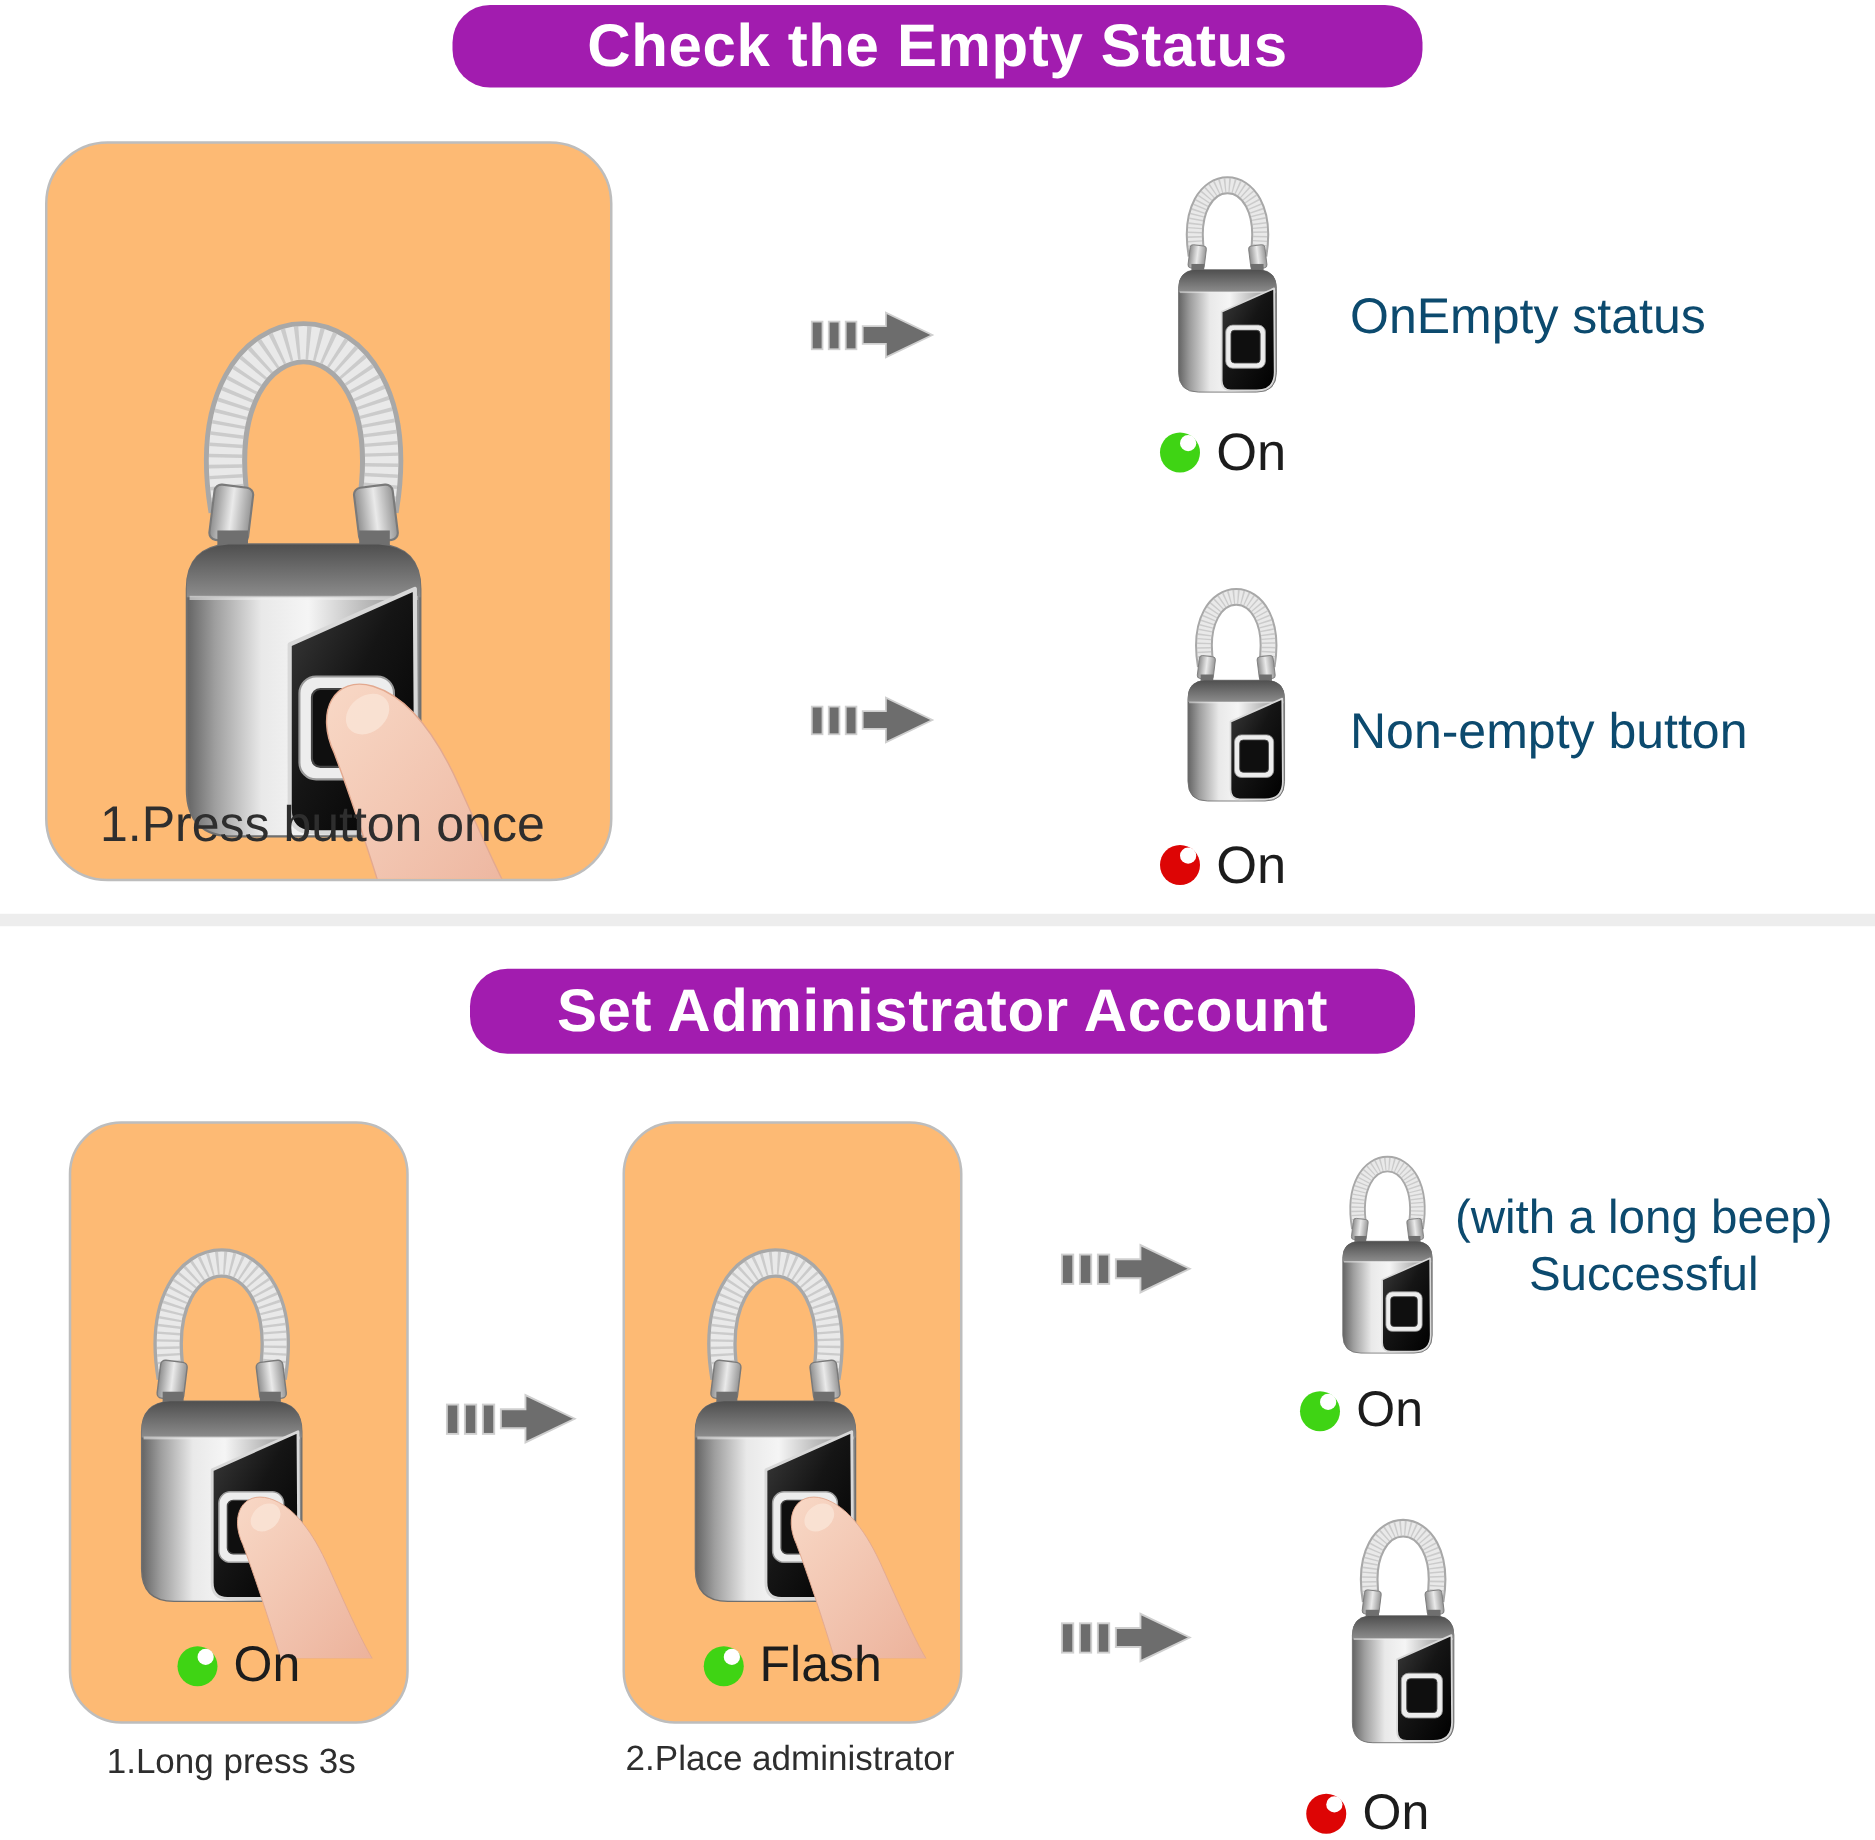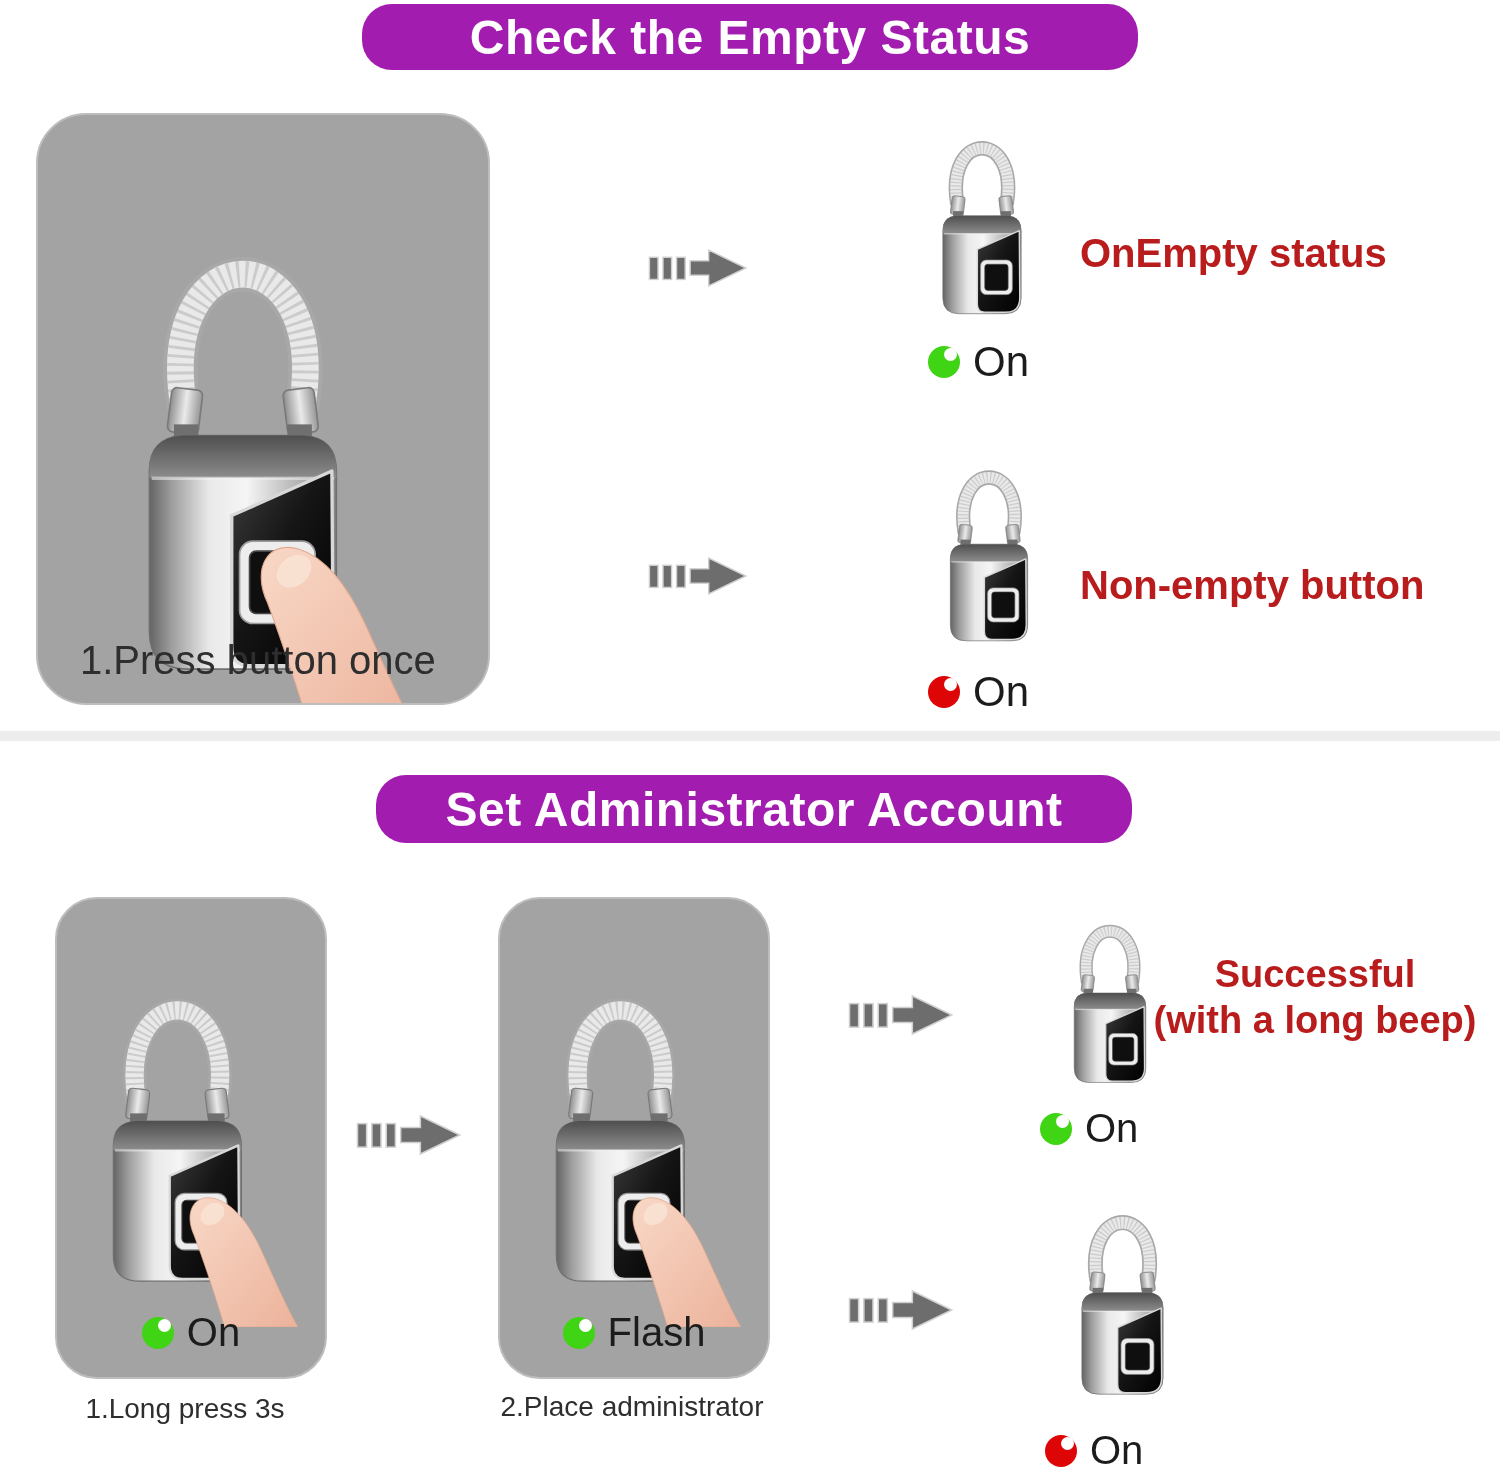--- a/index.html
+++ b/index.html
@@ -9,21 +9,21 @@
     overflow:hidden;
   }
   .banner{
     position:absolute;background:#a21caf;color:#ffffff;border-radius:30px;
     display:flex;align-items:center;justify-content:center;
     font-weight:bold;font-size:48px;letter-spacing:.5px;
   }
   #banner-1{left:362px;top:4px;width:776px;height:66px;}
   #banner-2{left:376px;top:775px;width:756px;height:68px;}
   .step-box{
-    position:absolute;border:2px solid #bdbdbd;background:#a3a3a3;overflow:hidden;
+    position:absolute;border:2px solid #bdbdbd;background:#fdba74;overflow:hidden;
   }
   #box-top{left:36px;top:113px;width:450px;height:588px;border-radius:50px;}
   #box-a{left:55px;top:897px;width:268px;height:478px;border-radius:42px;}
   #box-b{left:498px;top:897px;width:268px;height:478px;border-radius:42px;}
   .padlock-wrap{position:absolute;}
   .padlock-wrap svg{display:block;}
   .arrow{position:absolute;}
   .ind{
     position:absolute;display:flex;align-items:center;gap:13px;
     font-size:42px;color:#1c1c1c;margin-top:16px;
@@ -31,21 +31,21 @@
   .ind.small{font-size:40px;}
   .ind.inside{left:0;right:0;bottom:22px;justify-content:center;z-index:3;font-size:40px;}
   .led{
     width:32px;height:32px;border-radius:50%;position:relative;flex:none;
     background:#3fd414;
   }
   .led::after{
     content:"";position:absolute;width:13px;height:13px;border-radius:50%;
     background:#ffffff;top:2px;right:3px;
   }
-  .lbl{position:absolute;font-size:40px;color:#b91c1c;font-weight:bold;}
+  .lbl{position:absolute;font-size:40px;color:#0c4a6e;}
   .lbl.two-line{text-align:center;font-size:38px;line-height:1.2;}
   .cap{
     position:absolute;font-size:28px;color:#2e2e2e;text-align:center;line-height:1.2;
   }
   #caption-top{
     position:absolute;left:42px;bottom:20px;font-size:40px;color:#2e2e2e;z-index:4;
   }
   #divider{position:absolute;left:0;top:731px;width:1500px;height:10px;background:#ededed;}
   .defs-svg{position:absolute;width:0;height:0;overflow:hidden;}
 </style>
@@ -215,22 +215,22 @@
 <div class="padlock-wrap" style="left:1046px;top:878px;">
   <svg width="128" height="213" viewBox="0 0 300 500">
       <use href="#padlock" xlink:href="#padlock"></use>
     </svg>
 </div>
 <div class="ind small" style="left:1040px;top:1090px;">
   <span class="led" style="background-color: rgb(63, 212, 20);"></span>
   <span>On</span>
 </div>
 <div class="lbl two-line" style="left:1152px;top:952px;width:326px;">
+  <div>(with a long beep)</div>
   <div>Successful</div>
-  <div>(with a long beep)</div>
 </div>
 
 <div class="arrow" style="left:848px;top:1287px;">
   <svg width="106" height="46" viewBox="0 0 140 56">
       <use href="#arrow-icon" xlink:href="#arrow-icon"></use>
     </svg>
 </div>
 <div class="padlock-wrap" style="left:1050px;top:1162px;">
   <svg width="145" height="242" viewBox="0 0 300 500">
       <use href="#padlock" xlink:href="#padlock"></use>

